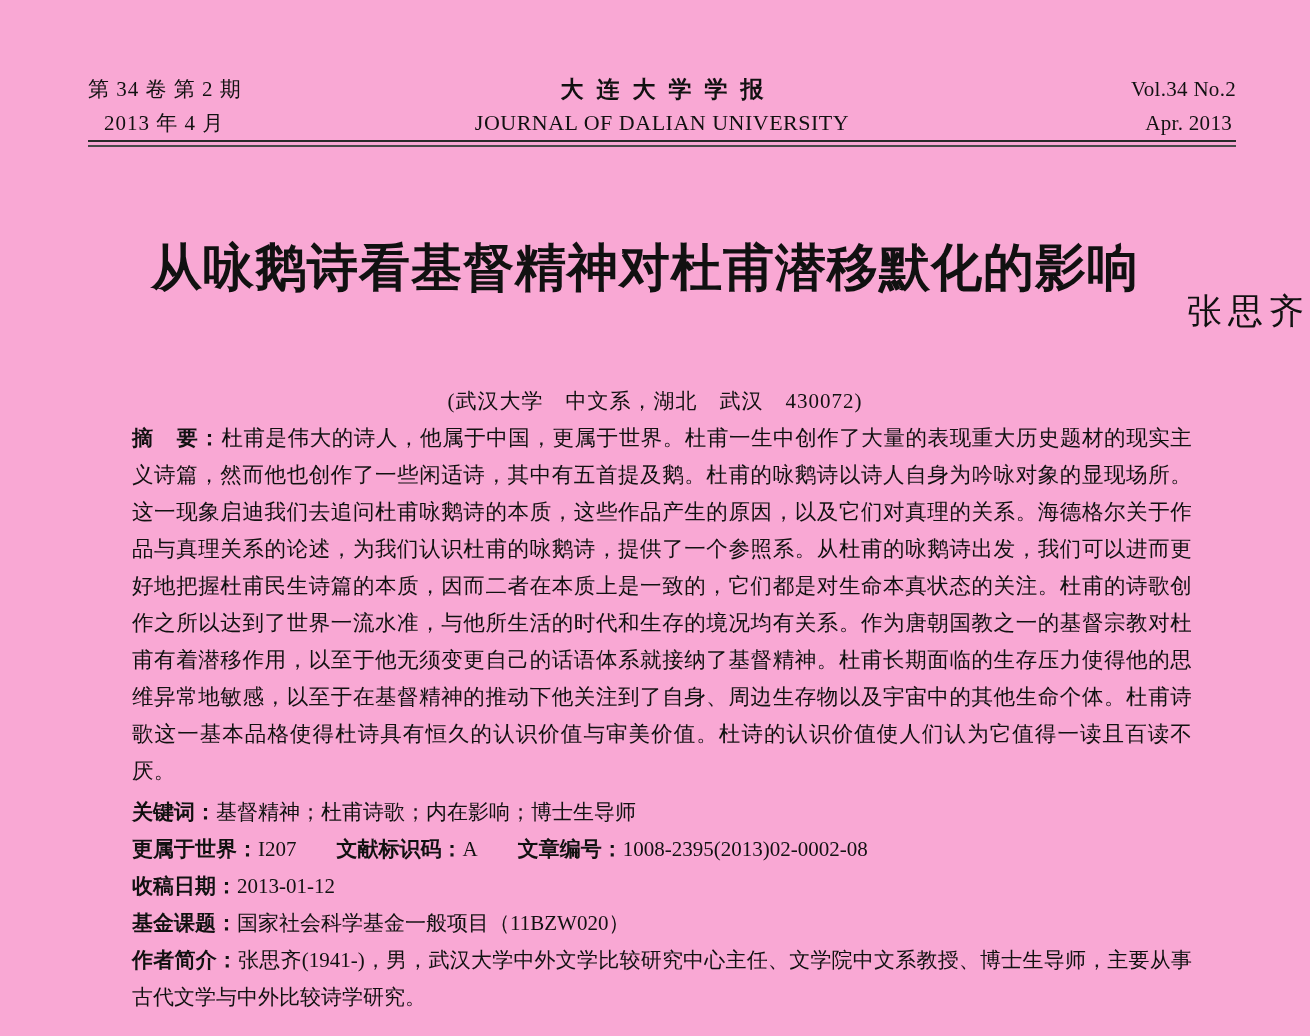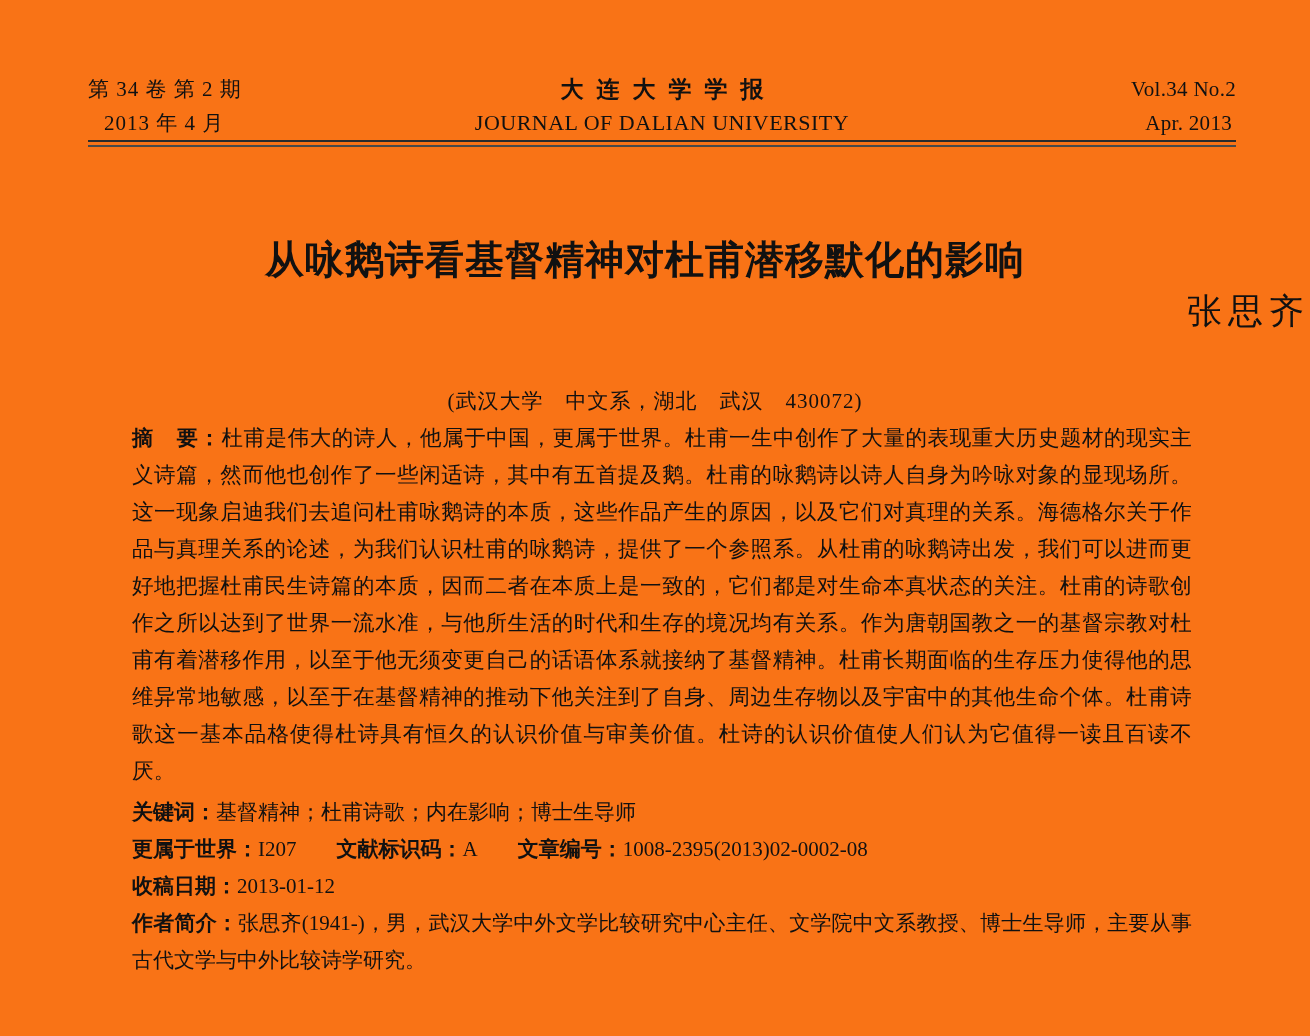--- a/index.html
+++ b/index.html
@@ -12,21 +12,21 @@
     height: 1036px;
     font-family: "Liberation Serif", "DejaVu Serif", serif;
     color: #111111;
     overflow: hidden;
     position: relative;
   }
   .page {
     position: relative;
     width: 1310px;
     height: 1036px;
-    background: #f97316;
+    background: #f9a8d4;
   }
 
   
   .masthead {
     position: absolute;
     left: 88px;
     top: 72px;
     width: 1148px;
     height: 70px;
     display: flex;
@@ -90,21 +90,21 @@
 
   
   .title {
     position: absolute;
     left: 0;
     top: 208px;
     width: 1290px;
     text-align: center;
     font-family: "DejaVu Sans", "Liberation Sans", sans-serif;
     font-weight: bold;
-    font-size: 39px;
+    font-size: 51px;
     letter-spacing: 1px;
     line-height: 52px;
     white-space: nowrap;
   }
   .author {
     position: absolute;
     left: 0;
     top: 291px;
     width: 1310px;
     text-align: right;
@@ -207,18 +207,19 @@
   <div class="body-block">
 
     <p class="abstract"><span class="abs-label">摘　要：</span><span>杜甫是伟大的诗人，他属于中国，更属于世界。杜甫一生中创作了大量的表现重大历史题材的现实主义诗篇，然而他也创作了一些闲适诗，其中有五首提及鹅。杜甫的咏鹅诗以诗人自身为吟咏对象的显现场所。这一现象启迪我们去追问杜甫咏鹅诗的本质，这些作品产生的原因，以及它们对真理的关系。海德格尔关于作品与真理关系的论述，为我们认识杜甫的咏鹅诗，提供了一个参照系。从杜甫的咏鹅诗出发，我们可以进而更好地把握杜甫民生诗篇的本质，因而二者在本质上是一致的，它们都是对生命本真状态的关注。杜甫的诗歌创作之所以达到了世界一流水准，与他所生活的时代和生存的境况均有关系。作为唐朝国教之一的基督宗教对杜甫有着潜移作用，以至于他无须变更自己的话语体系就接纳了基督精神。杜甫长期面临的生存压力使得他的思维异常地敏感，以至于在基督精神的推动下他关注到了自身、周边生存物以及宇宙中的其他生命个体。杜甫诗歌这一基本品格使得杜诗具有恒久的认识价值与审美价值。杜诗的认识价值使人们认为它值得一读且百读不厌。</span></p>
 
     <p class="meta-line kw-line"><span class="meta-label">关键词：</span><span class="meta-val">基督精神；杜甫诗歌；内在影响；博士生导师</span></p>
 
     <p class="meta-line"><span class="meta-label">更属于世界：</span><span class="meta-val">I207</span><span class="meta-sep"></span><span class="meta-label">文献标识码：</span><span class="meta-val">A</span><span class="meta-sep"></span><span class="meta-label">文章编号：</span><span class="meta-val">1008-2395(2013)02-0002-08</span></p>
 
     <p class="meta-line"><span class="meta-label">收稿日期：</span><span class="meta-val">2013-01-12</span></p>
 
+    <p class="meta-line"><span class="meta-label">基金课题：</span><span class="meta-val">国家社会科学基金一般项目（11BZW020）</span></p>
 
     <p class="meta-wrap"><span class="meta-label">作者简介：</span><span class="meta-val">张思齐(1941-)，男，武汉大学中外文学比较研究中心主任、文学院中文系教授、博士生导师，主要从事古代文学与中外比较诗学研究。</span></p>
 
   </div>
 
 </div>
 
 </body></html>

